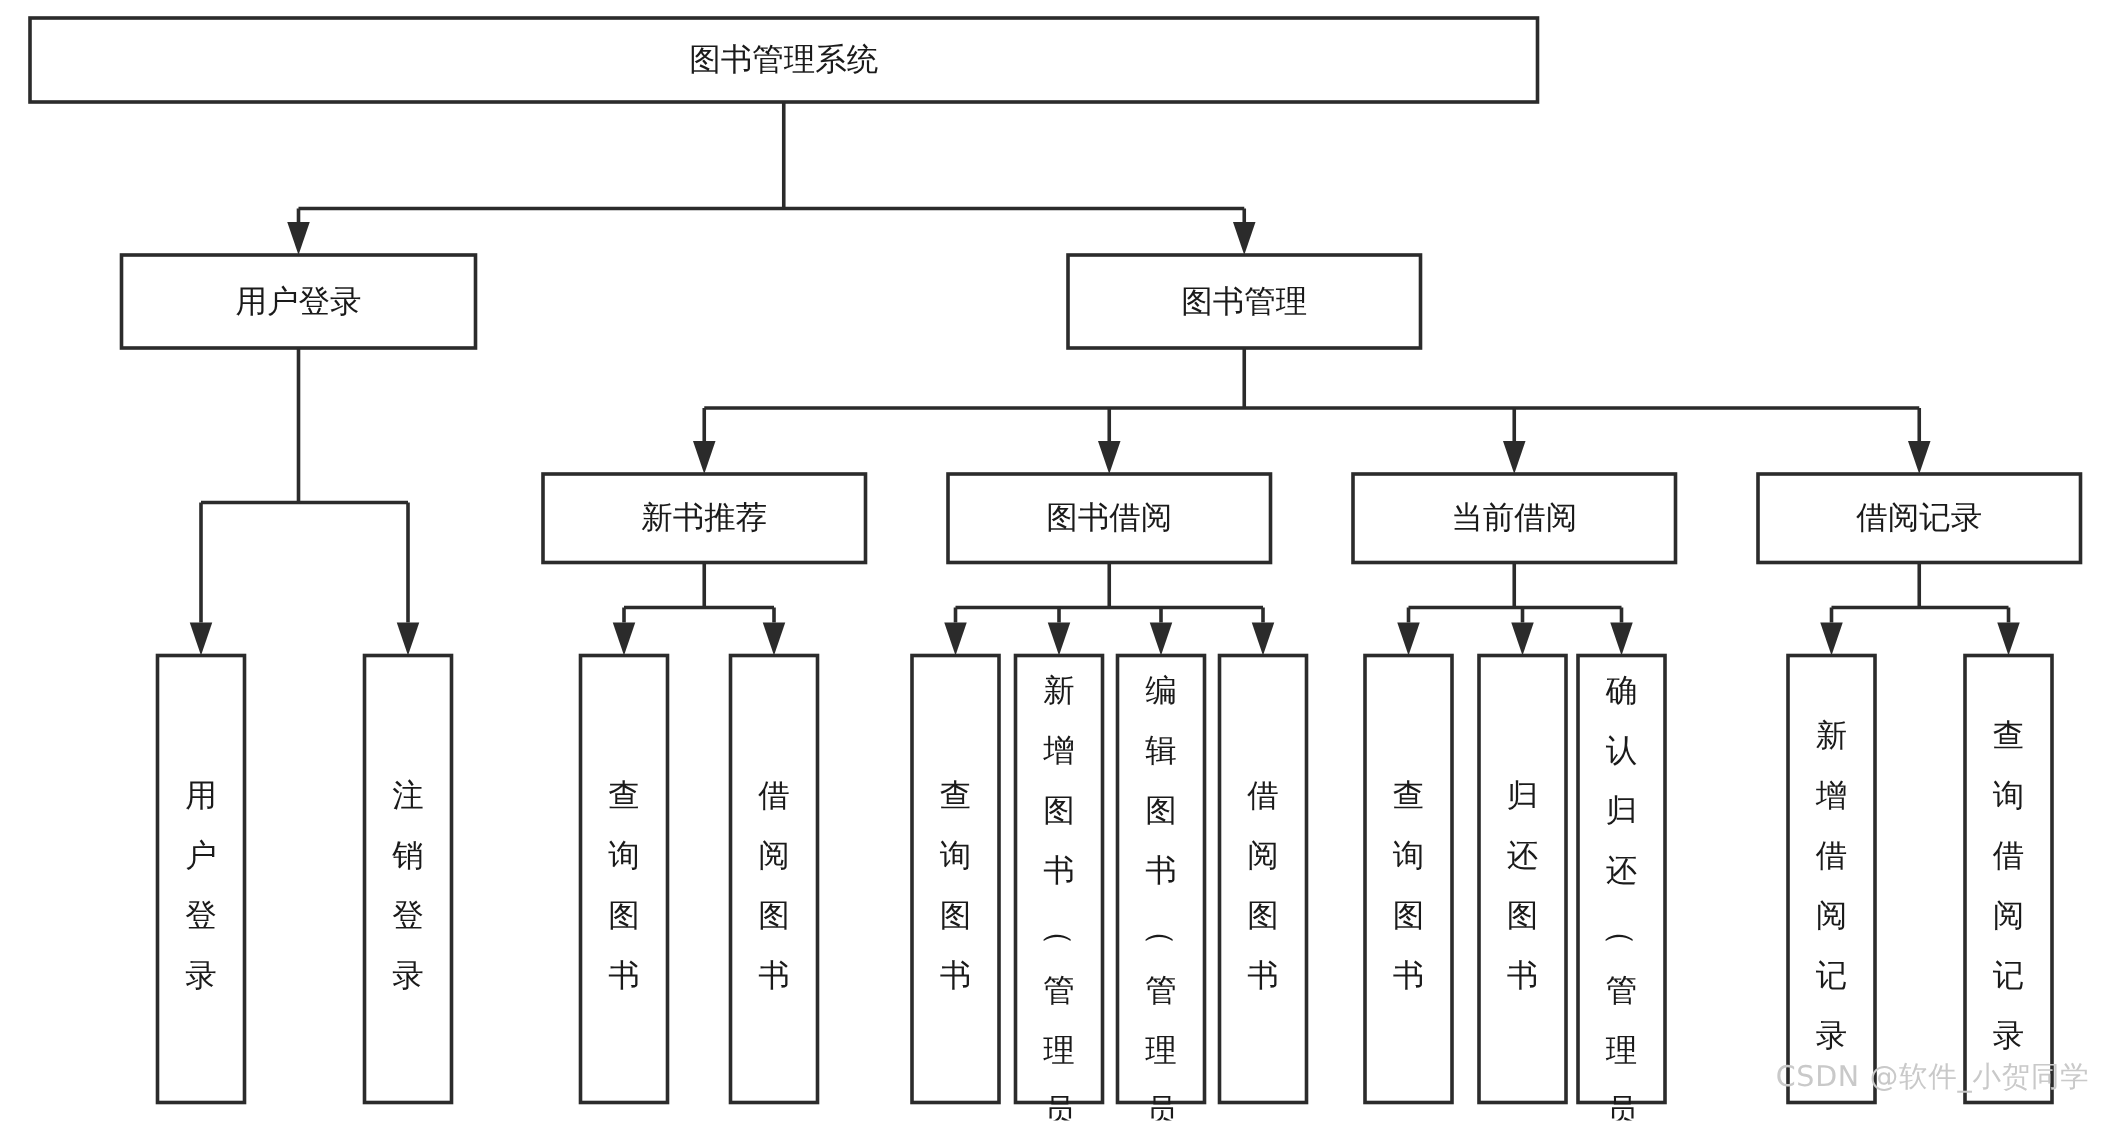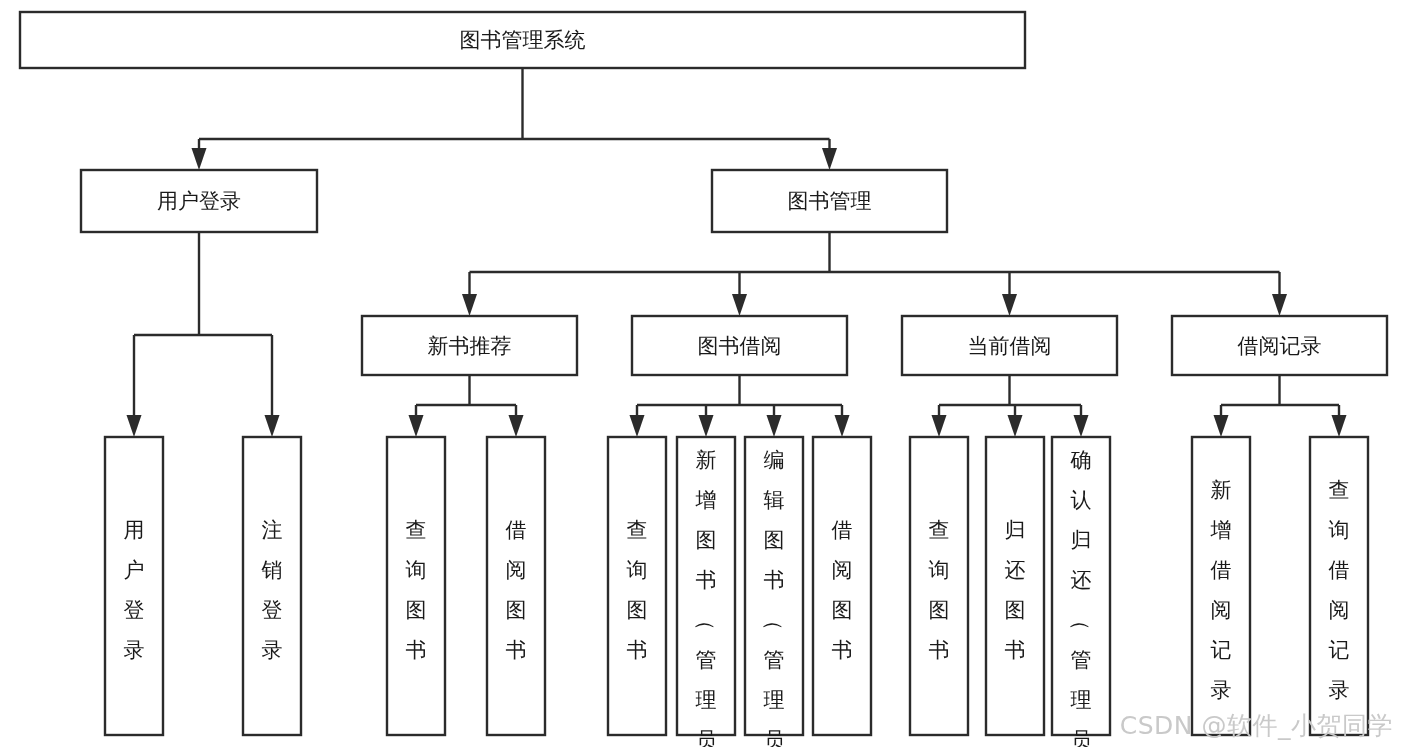--- a/index.html
+++ b/index.html
@@ -52,23 +52,23 @@
   }
   .leaf-label-char {
     fill: #1a1a1a;
     font-family: "DejaVu Sans", "Liberation Sans", sans-serif;
     font-size: 21px;
     text-anchor: middle;
   }
   .watermark {
     position: absolute;
     right: 12px;
-    bottom: 5px;
-    font-family: "DejaVu Sans", "Liberation Sans", sans-serif;
-    font-size: 25px;
+    bottom: 16px;
+    font-family: "DejaVu Sans", "Liberation Sans", sans-serif;
+    font-size: 19px;
     color: #c9c9c9;
     letter-spacing: 0.5px;
     white-space: nowrap;
     user-select: none;
   }
 </style>
 </head>
 <body>
 
 <div id="diagram-root">

